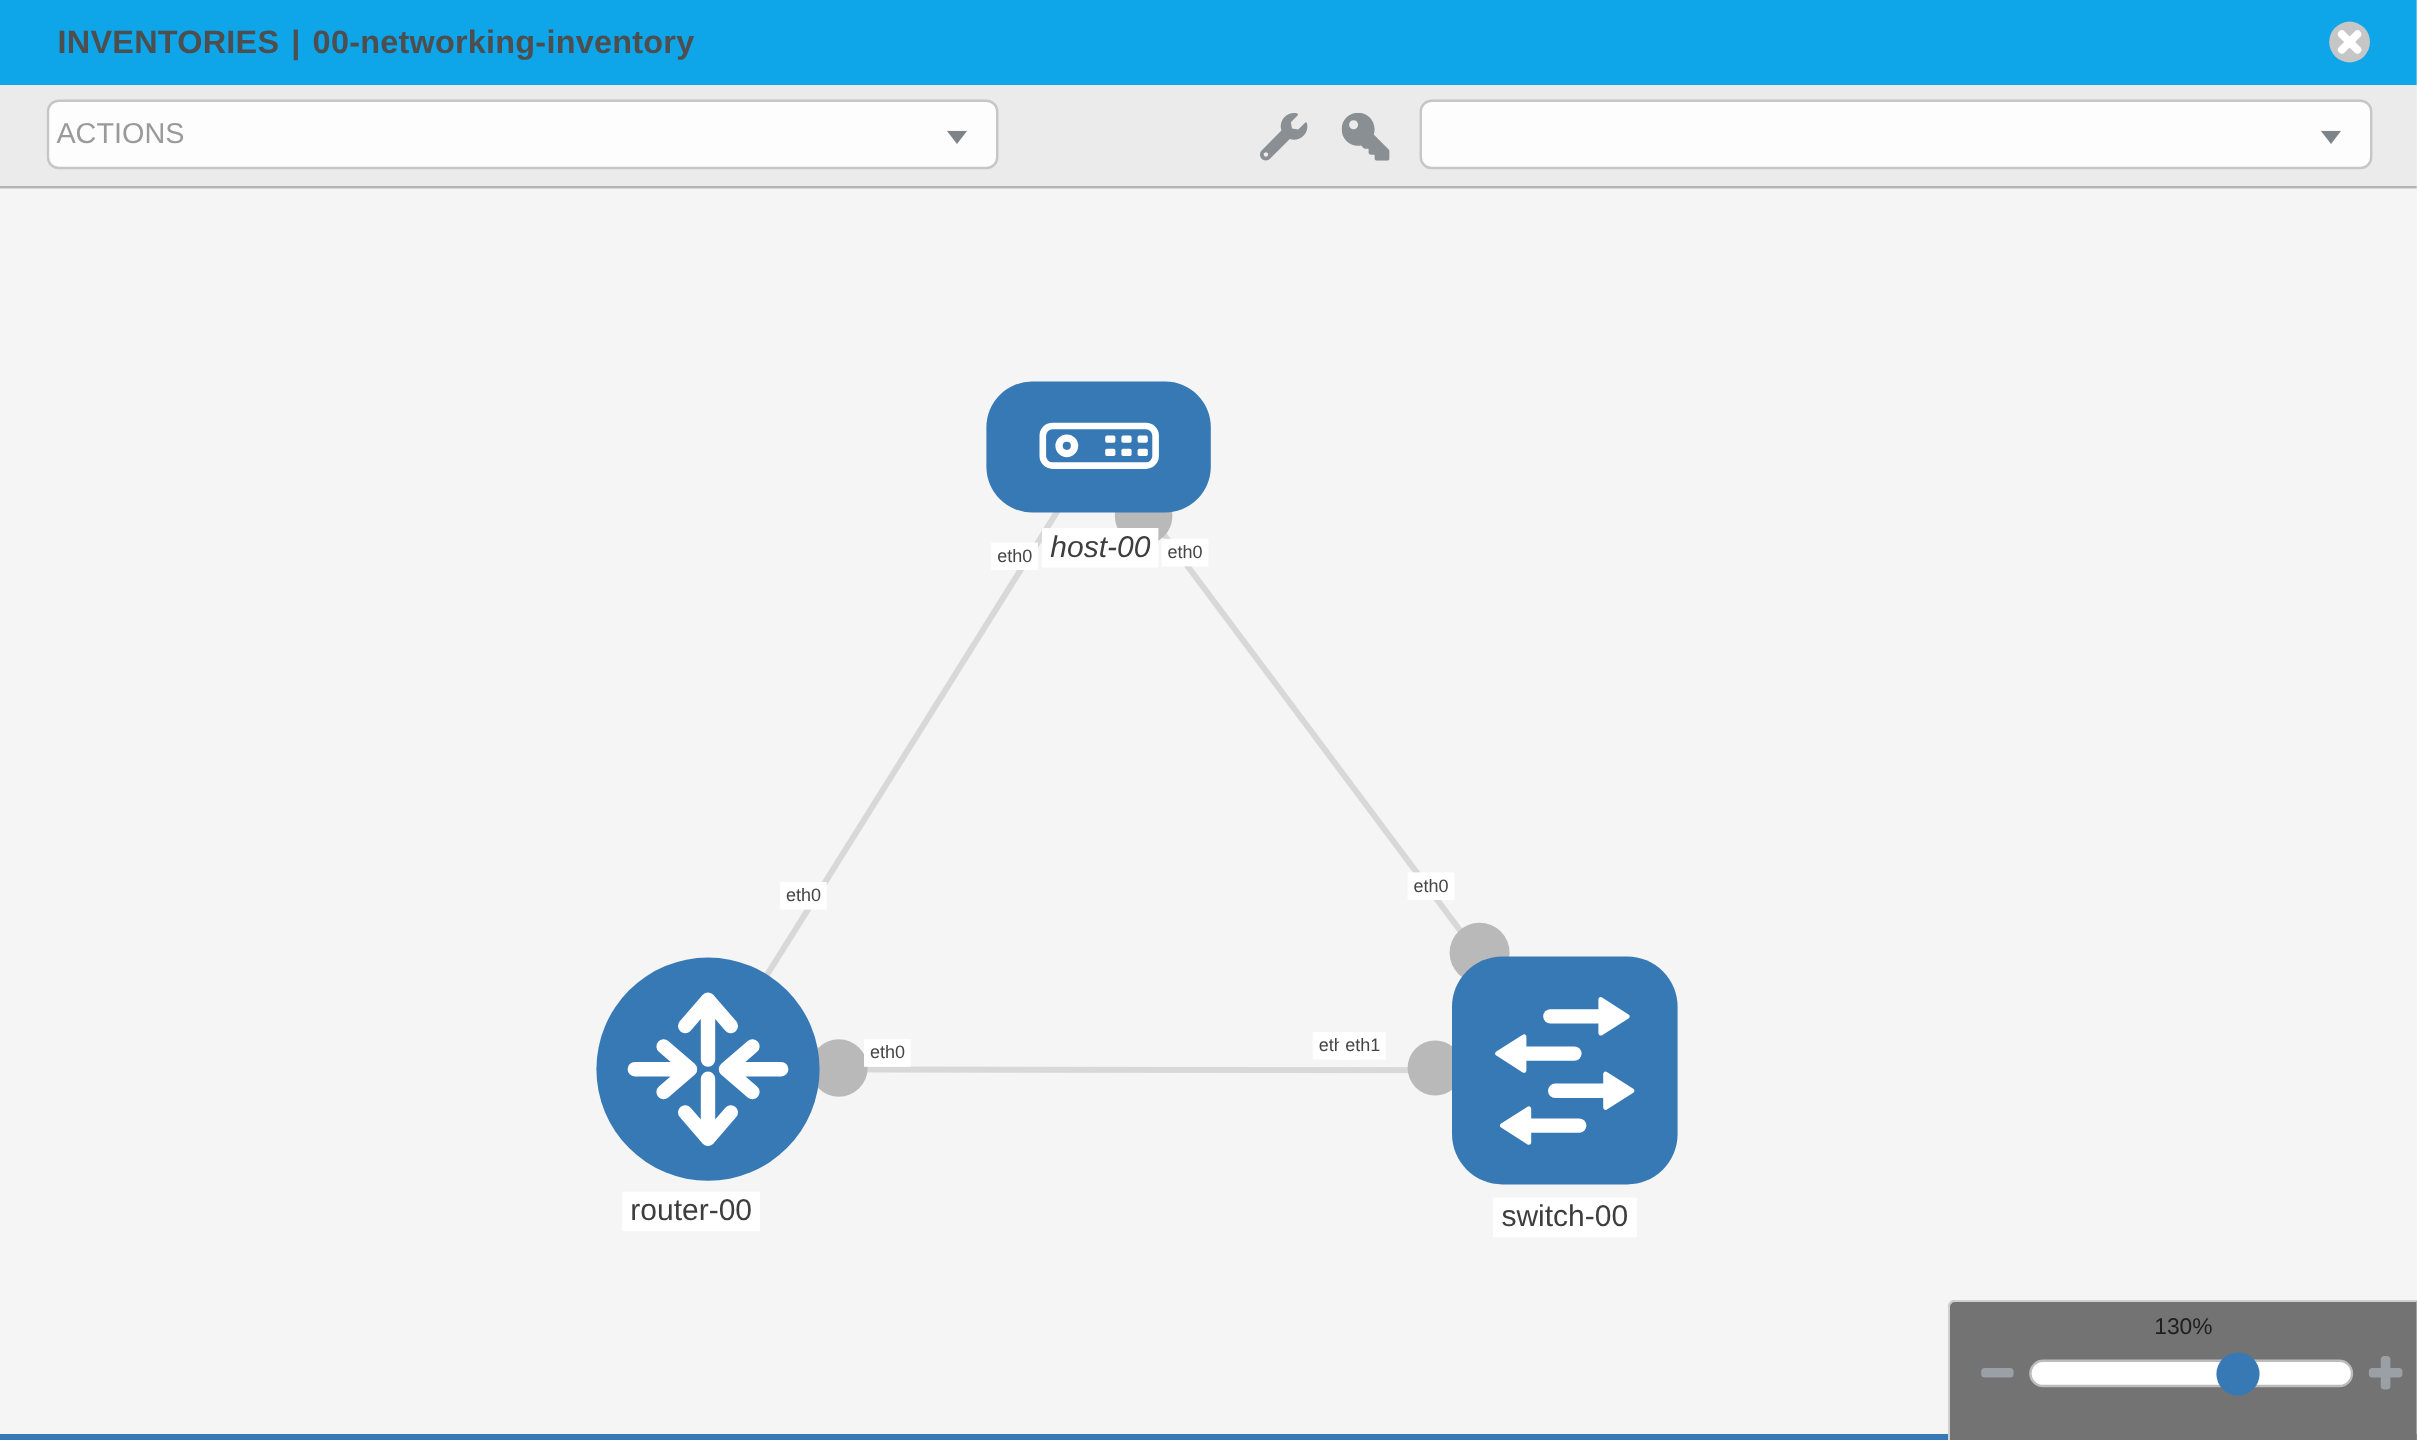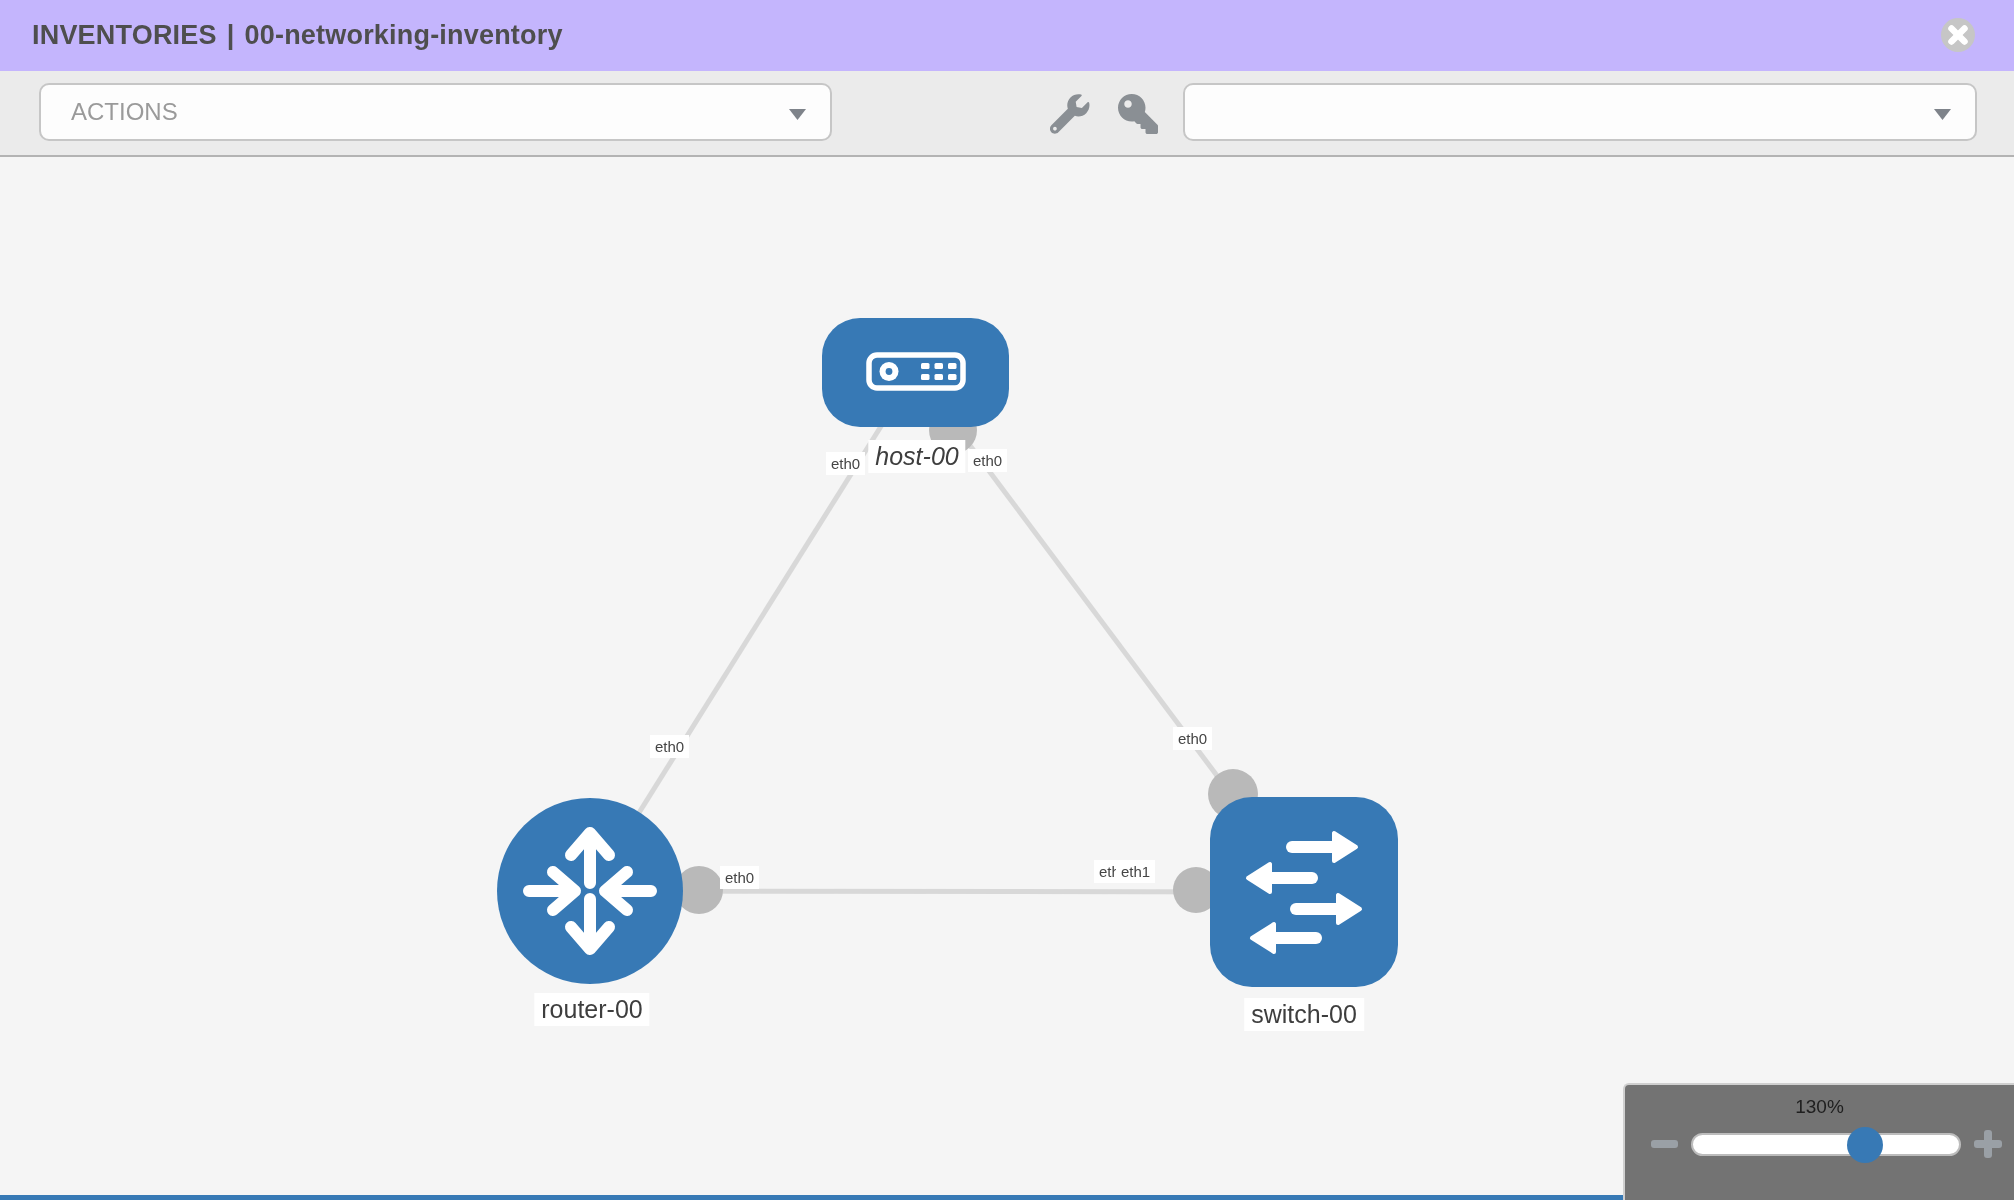--- a/index.html
+++ b/index.html
@@ -6,42 +6,42 @@
   html,body { width:2014px; height:1200px; overflow:hidden; }
   body {
     position:relative;
     background:#f5f5f5;
     font-family:"Liberation Sans", sans-serif;
   }
 
   
   .header {
     position:absolute; top:0; left:0; width:2014px; height:71px;
-    background:#c4b5fd; z-index:6;
-    display:flex; align-items:center; padding-left:32px;
+    background:#0ea5e9; z-index:6;
+    display:flex; align-items:center; padding-left:48px;
   }
   .header .title { font-size:27px; font-weight:700; color:#4e4e4e; letter-spacing:.2px; }
   .header .title span { margin-right:10px; }
   .header .title span:last-child { margin-right:0; }
   .close-btn {
     position:absolute; top:17px; left:1940px; width:36px; height:36px;
     cursor:pointer; z-index:7;
   }
 
   
   .toolbar {
     position:absolute; top:71px; left:0; width:2014px; height:86px;
     background:#ebebeb; border-bottom:2px solid #b3b3b3; z-index:6;
   }
   .combo {
     position:absolute; top:12px; height:58px;
     background:#fdfdfd; border:2px solid #c6c6c6; border-radius:10px;
   }
   .combo .combo-text {
-    display:block; line-height:54px; padding-left:30px;
+    display:block; line-height:54px; padding-left:6px;
     font-size:24px; color:#9a9a9a;
   }
   .combo .caret { position:absolute; right:24px; top:24px; }
   .combo input {
     width:88%; height:54px; border:none; outline:none; background:transparent;
     font-size:24px; color:#6a6a6a; padding-left:18px;
     font-family:"Liberation Sans", sans-serif;
   }
   .combo input::placeholder { color:#9a9a9a; opacity:1; }
   .actions-combo { left:39px;  width:793px; }
@@ -180,21 +180,21 @@
       <polygon class="arrow-head" points="-34,-28 -34,0 -56,-14"></polygon>
       <line class="arrow" x1="-8" y1="17" x2="32" y2="17"></line>
       <polygon class="arrow-head" points="34,3 34,31 56,17"></polygon>
       <line class="arrow" x1="12" y1="46" x2="-28" y2="46"></line>
       <polygon class="arrow-head" points="-30,32 -30,60 -52,46"></polygon>
     </g>
   </g>
 </svg>
 
 <div class="node-label" style="left:917px;  top:440px;font-style:italic;">host-00</div>
-<div class="node-label" style="left:592px;  top:993px;">router-00</div>
+<div class="node-label" style="left:576px;  top:993px;">router-00</div>
 <div class="node-label" style="left:1304px; top:998px;">switch-00</div>
 
 <div class="if-label" style="left:826px;  top:452px;">eth0</div>
 <div class="if-label" style="left:968px;  top:449px;">eth0</div>
 <div class="if-label" style="left:650px;  top:735px;">eth0</div>
 <div class="if-label" style="left:720px;  top:866px;">eth0</div>
 <div class="if-label" style="left:1173px; top:727px;">eth0</div>
 <div class="if-label" style="left:1094px; top:860px;">eth1</div>
 <div class="if-label" style="left:1116px; top:860px;">eth1</div>
 

